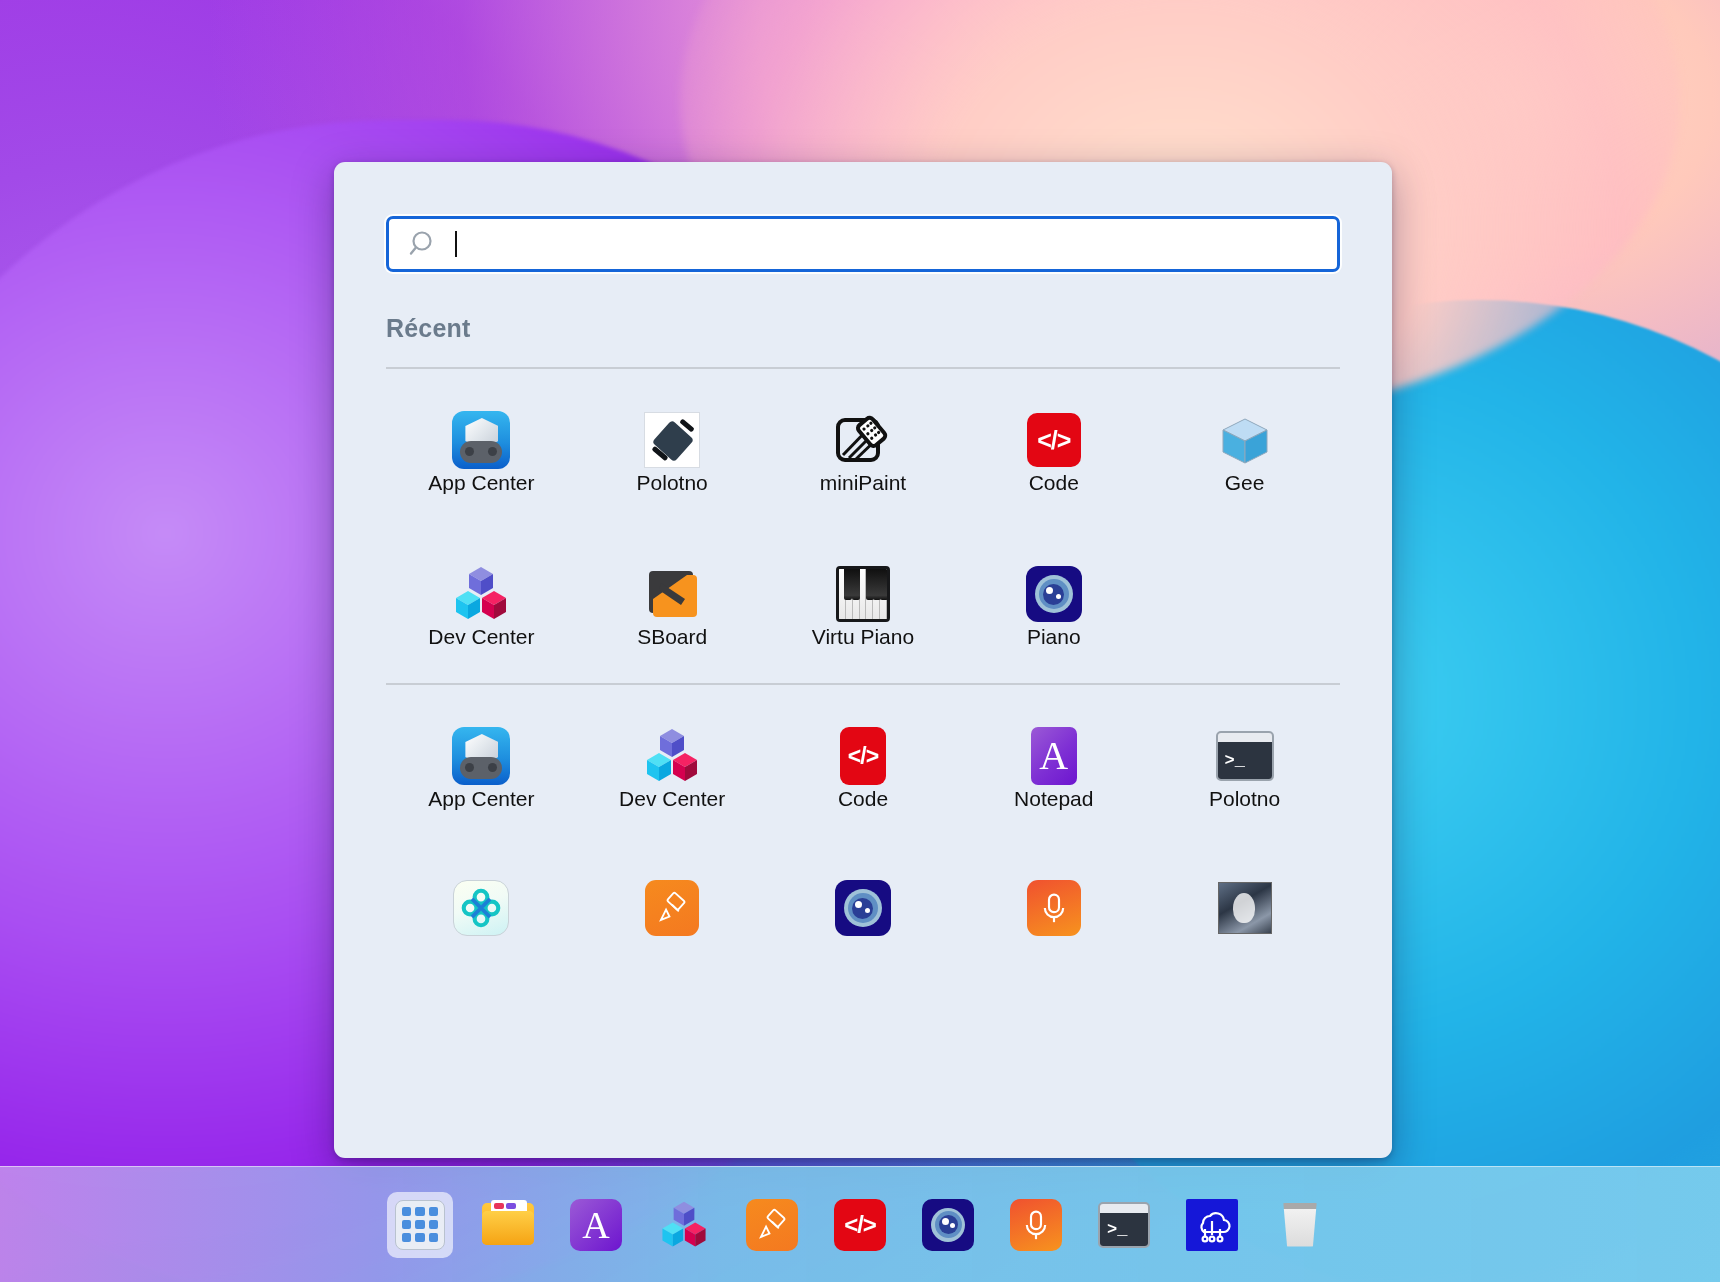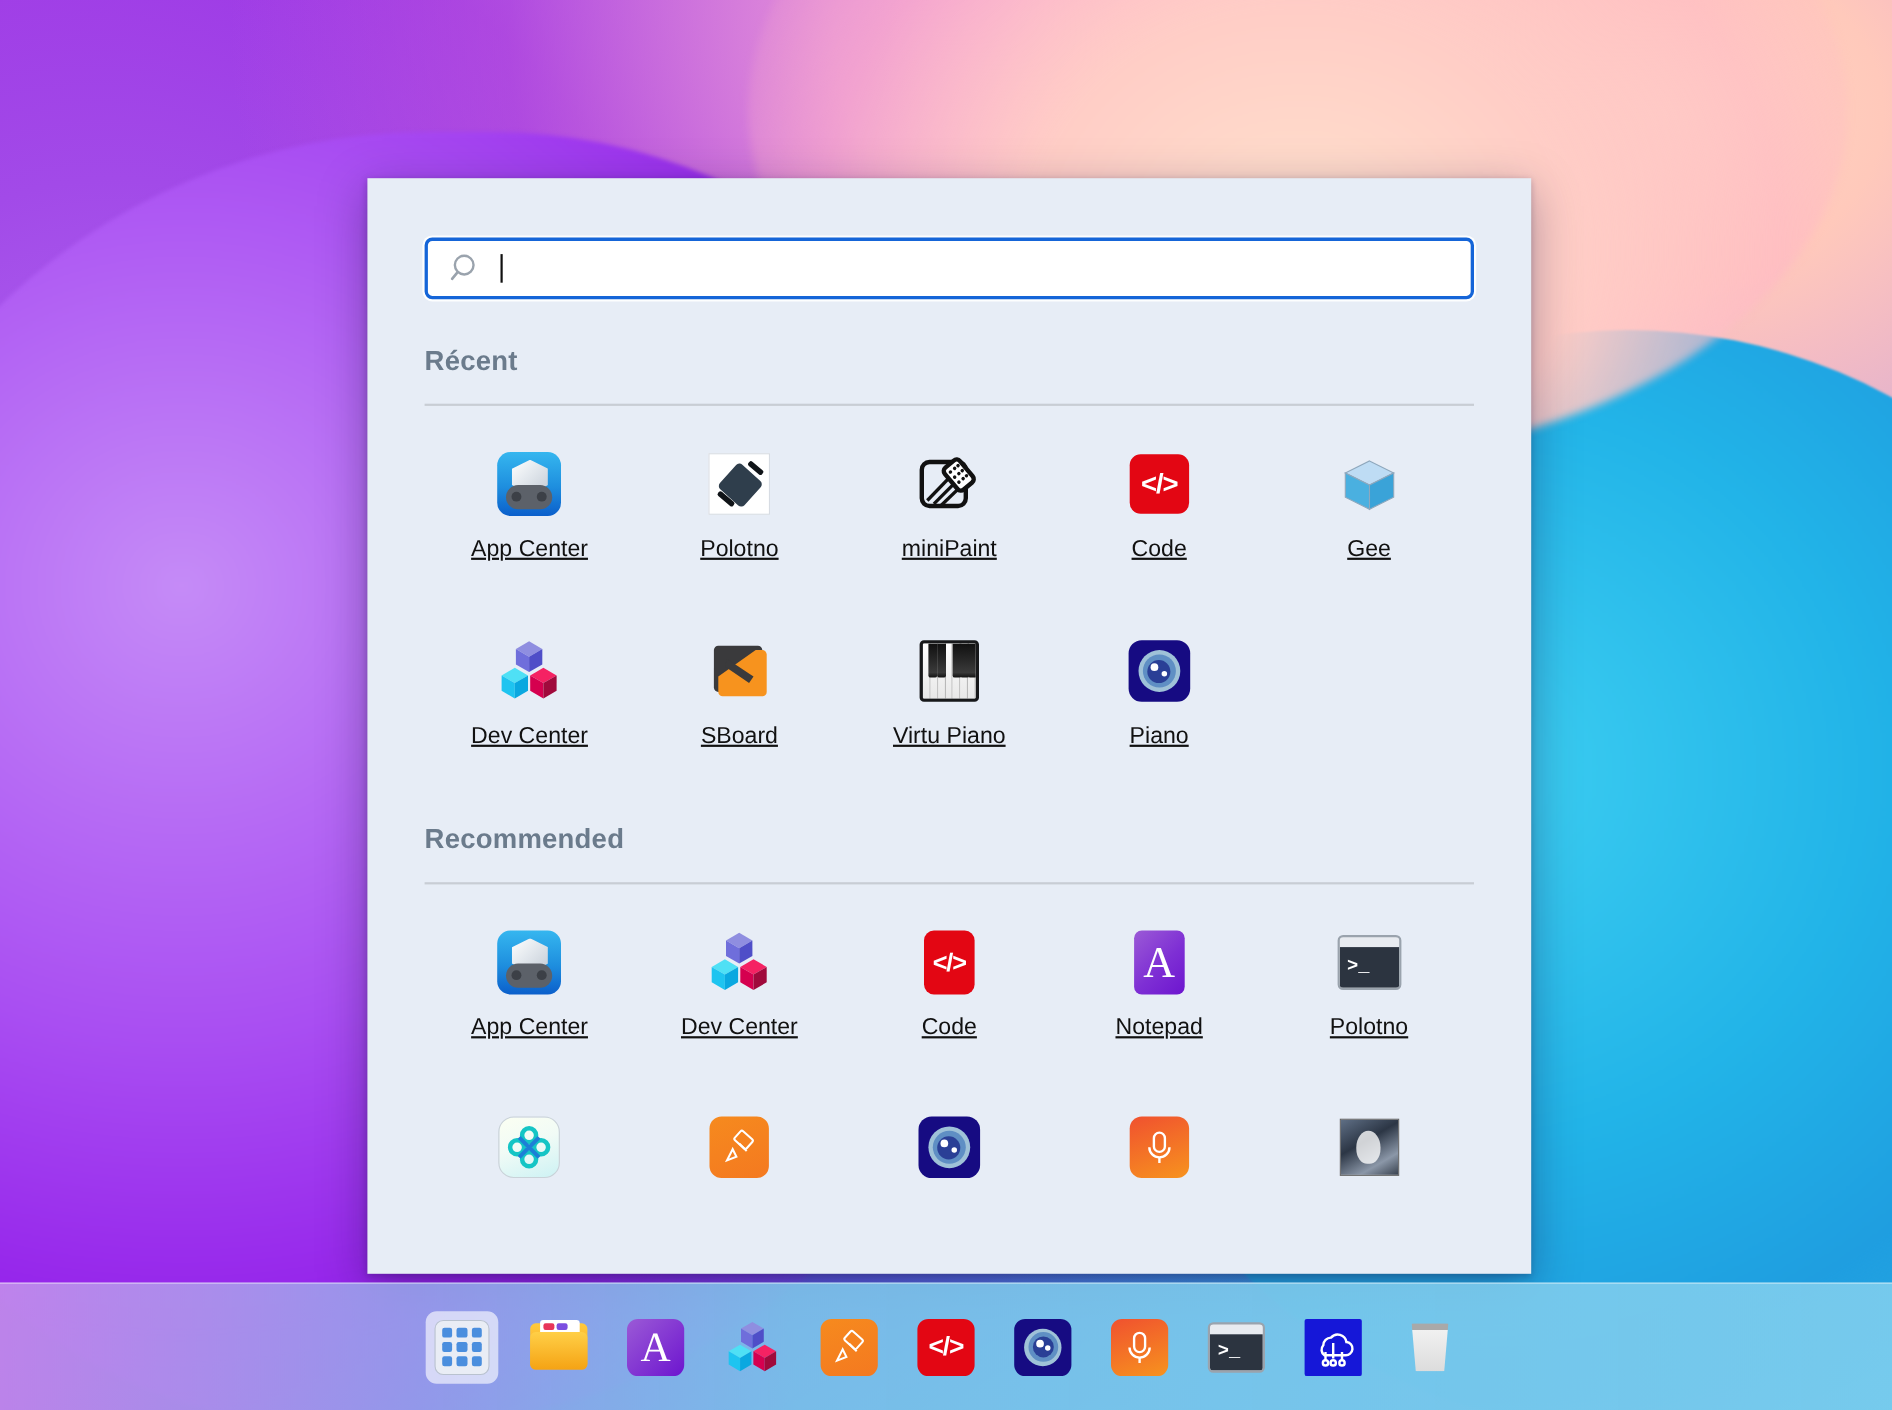--- a/index.html
+++ b/index.html
@@ -39,21 +39,21 @@
     border-radius: 50%;
     filter: blur(4px);
   }
 
   
   #launcher {
     position: absolute;
     left: 334px; top: 162px;
     width: 1058px; height: 996px;
     background: #e7edf6;
-    border-radius: 0;
+    border-radius: 11px;
     box-shadow: 0 12px 40px rgba(20,10,60,0.35), 0 2px 6px rgba(20,10,60,0.25);
     overflow: hidden;
   }
   #launcher-inner {
     position: absolute; inset: 0;
     padding: 0 52px;
   }
 
   
   .search-wrap {
@@ -107,25 +107,24 @@
     padding: 22px 0 10px 0;
     border-radius: 8px;
     cursor: default;
   }
   .app-icon {
     width: 62px; height: 62px;
     display: flex; align-items: center; justify-content: center;
     position: relative;
   }
   .app-label {
-    margin-top: 16px;
+    margin-top: 0;
     font-size: 21px;
     color: #111;
     white-space: nowrap;
-    text-decoration: underline;
   }
   .grid-gap-row { height: 36px; grid-column: 1 / -1; }
 
   
   .ic-appcenter {
     width: 58px; height: 58px; border-radius: 12px;
     background: linear-gradient(180deg, #35b6ef 0%, #1e8ede 55%, #0b5fcb 100%);
     position: relative; overflow: hidden;
   }
   .ic-appcenter .cube {
@@ -480,21 +479,20 @@
                       <span class="dot2"></span>
             </div>
                   </div>
                 </div>
               </div>
           </div>
           <div class="app-label">Piano</div>
         </div>
       </div>
 
-      <div class="section-title" style="margin-top:58px;">Recommended</div>
       <div class="divider"></div>
 
       <div class="app-grid">
 
         <div class="app-cell">
           <div class="app-icon">
             <div class="ic-appcenter">
                 <div class="cube"></div>
                 <div class="pad"></div>
               </div>

